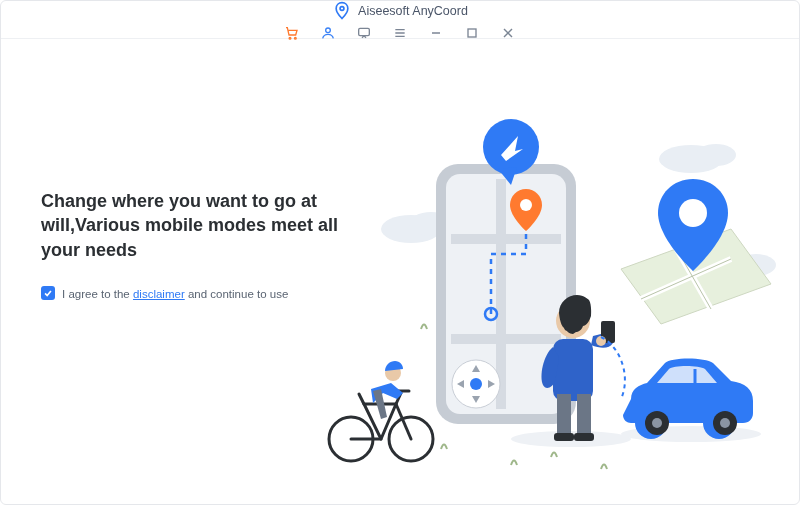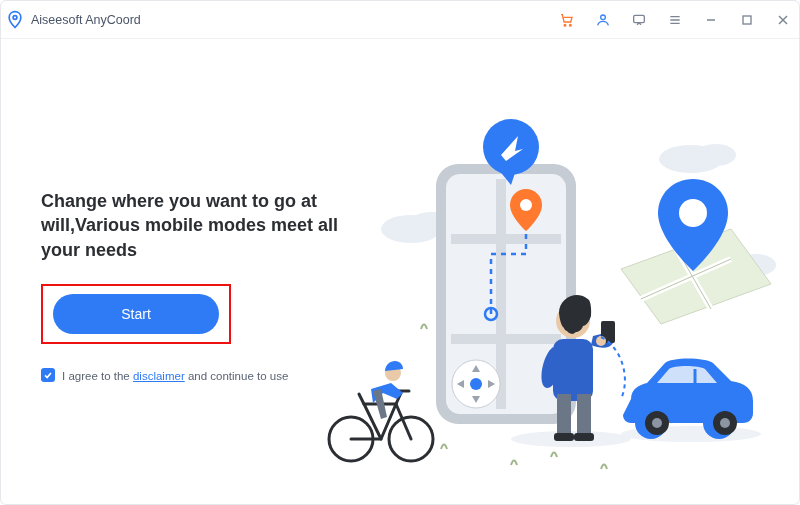--- a/index.html
+++ b/index.html
@@ -1,18 +1,18 @@
 <!DOCTYPE html>
 <html><head>
 <meta charset="utf-8">
 <style>
   * { box-sizing: border-box; margin: 0; padding: 0; }
   html, body { width: 800px; height: 505px; font-family: "Segoe UI", Arial, sans-serif; background: #fff; }
   .window { width: 800px; height: 505px; border: 1px solid #e5e7eb; border-radius: 6px; overflow: hidden; position: relative; background: #fff; }
-  .titlebar { height: 38px; display: flex; align-items: center; padding: 0 4px; border-bottom: 1px solid #eef0f3; }
+  .titlebar { height: 38px; display: flex; align-items: center; padding: 0 16px; border-bottom: 1px solid #eef0f3; flex-direction: column; }
   .brand { display: flex; align-items: center; gap: 6px; }
   .brand-logo svg { display: block; }
   .brand-title { font-size: 12.5px; color: #4a5568; }
   .titlebar-spacer { flex: 1; }
   .title-icons { display: flex; align-items: center; gap: 12px; }
   .title-icon { width: 24px; height: 24px; display: flex; align-items: center; justify-content: center; color: #7b8594; cursor: pointer; }
   .title-icon.cart { color: #ff7a2f; }
   .title-icon.user { color: #3b82f6; }
   .title-icon svg { width: 16px; height: 16px; display: block; }
   .content { position: relative; width: 100%; height: calc(505px - 38px); }
@@ -86,23 +86,20 @@
         </svg>
       </span>
     </div>
   </div>
 
   <div class="content">
 
     <div class="left-col">
       <div class="headline">Change where you want to go at will,Various mobile modes meet all your needs</div>
 
-      <div class="start-wrap">
-        <button class="start-btn">Start</button>
-      </div>
 
       <div class="agree-row">
         <span class="agree-check">
           <svg viewBox="0 0 24 24" fill="none" stroke="#fff" stroke-width="4">
             <polyline points="5 13 10 18 19 7"></polyline>
           </svg>
         </span>
         <span>
           <span>I agree to the </span><a class="disclaimer-link">disclaimer</a><span> and continue to use</span>
         </span>

